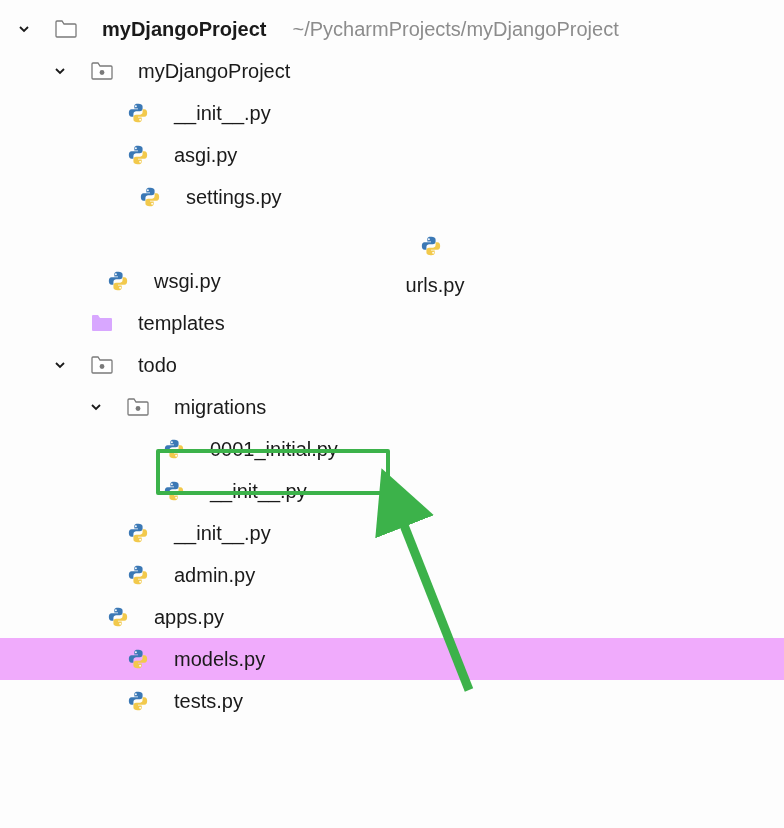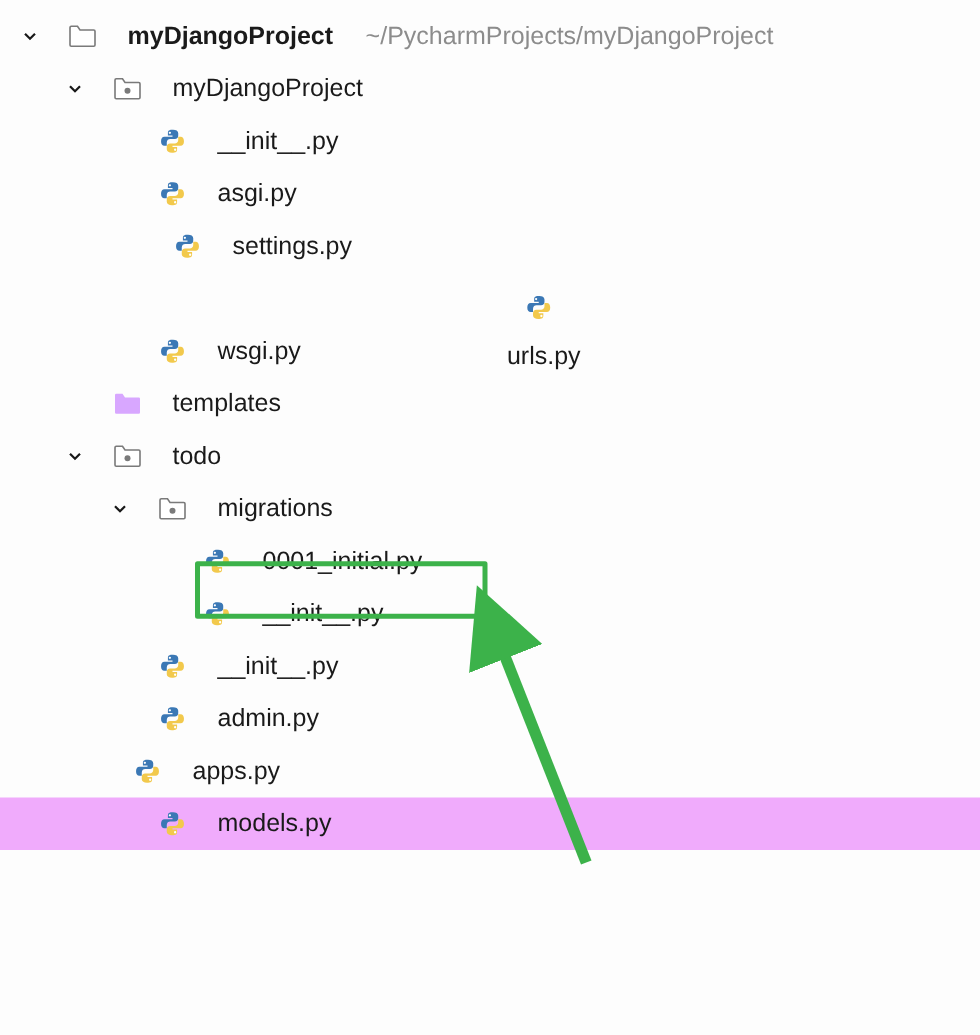--- a/index.html
+++ b/index.html
@@ -133,21 +133,21 @@
       <span class="icon">
         <svg width="22" height="22" viewBox="0 0 24 24">
           <path d="M11.5 2 C8 2 8 4 8 5 L8 7 L12 7 L12 8 L5 8 C3 8 2 9.5 2 12 C2 14.5 3 16 5 16 L7 16 L7 13 C7 11 8.5 10 10 10 L14 10 C16 10 17 8.8 17 7 L17 5 C17 3 15 2 12.5 2 Z" fill="#3b78b5"></path>
           <circle cx="9.7" cy="4.6" r="1" fill="#fff"></circle>
           <path d="M12.5 22 C16 22 16 20 16 19 L16 17 L12 17 L12 16 L19 16 C21 16 22 14.5 22 12 C22 9.5 21 8 19 8 L17 8 L17 11 C17 13 15.5 14 14 14 L10 14 C8 14 7 15.2 7 17 L7 19 C7 21 9 22 11.5 22 Z" fill="#f2c94c"></path>
           <circle cx="14.3" cy="19.4" r="1" fill="#fff"></circle>
         </svg>
       </span>
       <span class="label">urls.py</span>
     </div>
-    <div class="tree-row" style="padding-left: 86px;">
+    <div class="tree-row" style="padding-left: 66px;">
       <span class="chevron-spacer"></span>
       <span class="icon">
         <svg width="22" height="22" viewBox="0 0 24 24">
           <path d="M11.5 2 C8 2 8 4 8 5 L8 7 L12 7 L12 8 L5 8 C3 8 2 9.5 2 12 C2 14.5 3 16 5 16 L7 16 L7 13 C7 11 8.5 10 10 10 L14 10 C16 10 17 8.8 17 7 L17 5 C17 3 15 2 12.5 2 Z" fill="#3b78b5"></path>
           <circle cx="9.7" cy="4.6" r="1" fill="#fff"></circle>
           <path d="M12.5 22 C16 22 16 20 16 19 L16 17 L12 17 L12 16 L19 16 C21 16 22 14.5 22 12 C22 9.5 21 8 19 8 L17 8 L17 11 C17 13 15.5 14 14 14 L10 14 C8 14 7 15.2 7 17 L7 19 C7 21 9 22 11.5 22 Z" fill="#f2c94c"></path>
           <circle cx="14.3" cy="19.4" r="1" fill="#fff"></circle>
         </svg>
       </span>
       <span class="label">wsgi.py</span>
@@ -253,20 +253,32 @@
       <span class="chevron-spacer"></span>
       <span class="icon">
         <svg width="22" height="22" viewBox="0 0 24 24">
           <path d="M11.5 2 C8 2 8 4 8 5 L8 7 L12 7 L12 8 L5 8 C3 8 2 9.5 2 12 C2 14.5 3 16 5 16 L7 16 L7 13 C7 11 8.5 10 10 10 L14 10 C16 10 17 8.8 17 7 L17 5 C17 3 15 2 12.5 2 Z" fill="#3b78b5"></path>
           <circle cx="9.7" cy="4.6" r="1" fill="#fff"></circle>
           <path d="M12.5 22 C16 22 16 20 16 19 L16 17 L12 17 L12 16 L19 16 C21 16 22 14.5 22 12 C22 9.5 21 8 19 8 L17 8 L17 11 C17 13 15.5 14 14 14 L10 14 C8 14 7 15.2 7 17 L7 19 C7 21 9 22 11.5 22 Z" fill="#f2c94c"></path>
           <circle cx="14.3" cy="19.4" r="1" fill="#fff"></circle>
         </svg>
       </span>
       <span class="label">models.py</span>
+    </div>
+    <div class="tree-row" style="padding-left: 86px;">
+      <span class="chevron-spacer"></span>
+      <span class="icon">
+        <svg width="22" height="22" viewBox="0 0 24 24">
+          <path d="M11.5 2 C8 2 8 4 8 5 L8 7 L12 7 L12 8 L5 8 C3 8 2 9.5 2 12 C2 14.5 3 16 5 16 L7 16 L7 13 C7 11 8.5 10 10 10 L14 10 C16 10 17 8.8 17 7 L17 5 C17 3 15 2 12.5 2 Z" fill="#3b78b5"></path>
+          <circle cx="9.7" cy="4.6" r="1" fill="#fff"></circle>
+          <path d="M12.5 22 C16 22 16 20 16 19 L16 17 L12 17 L12 16 L19 16 C21 16 22 14.5 22 12 C22 9.5 21 8 19 8 L17 8 L17 11 C17 13 15.5 14 14 14 L10 14 C8 14 7 15.2 7 17 L7 19 C7 21 9 22 11.5 22 Z" fill="#f2c94c"></path>
+          <circle cx="14.3" cy="19.4" r="1" fill="#fff"></circle>
+        </svg>
+      </span>
+      <span class="label">tests.py</span>
     </div>
   </div>
 
 <div class="highlight-box" style="left:156px; top:449px; width:234px; height:46px;"></div>
 
 <svg class="arrow" width="784" height="828" style="left:0; top:0;">
   <defs>
     <marker id="ah" markerWidth="7" markerHeight="7" refX="2" refY="3.5" orient="auto">
       <polygon points="0 0, 7 3.5, 0 7" fill="#3cb24a"></polygon>
     </marker>

